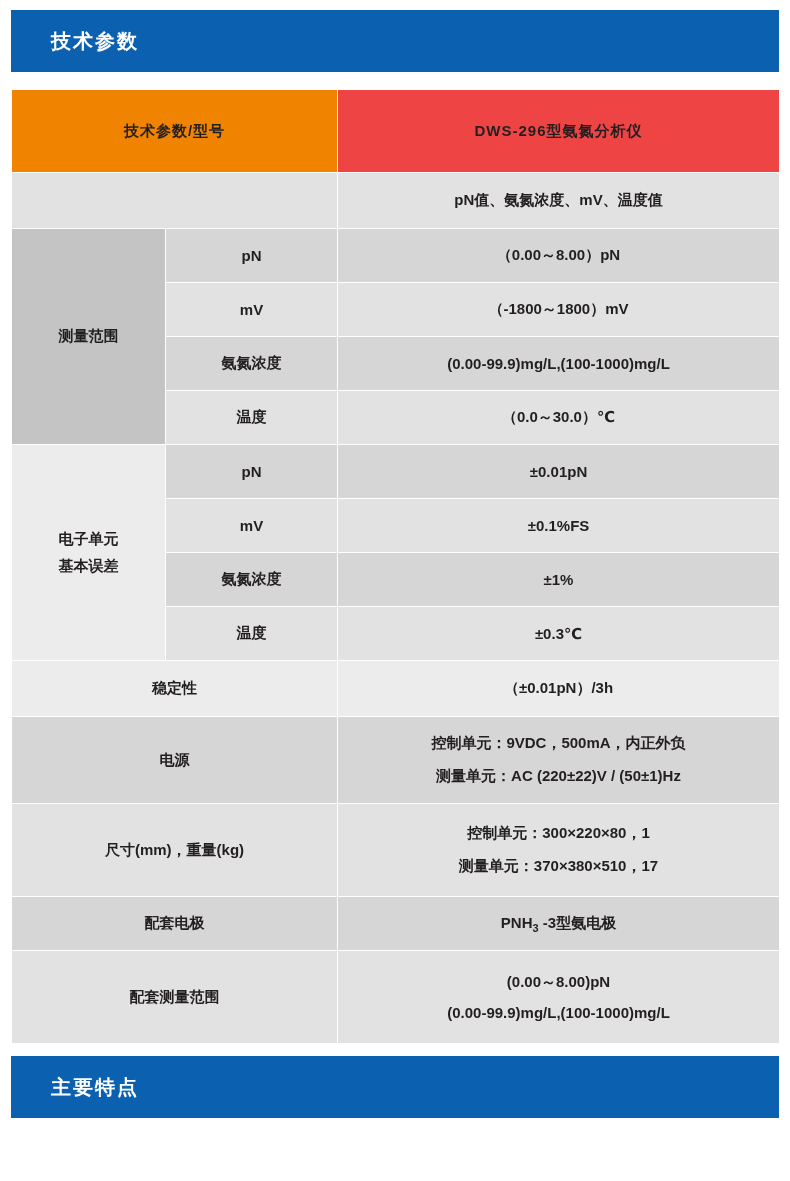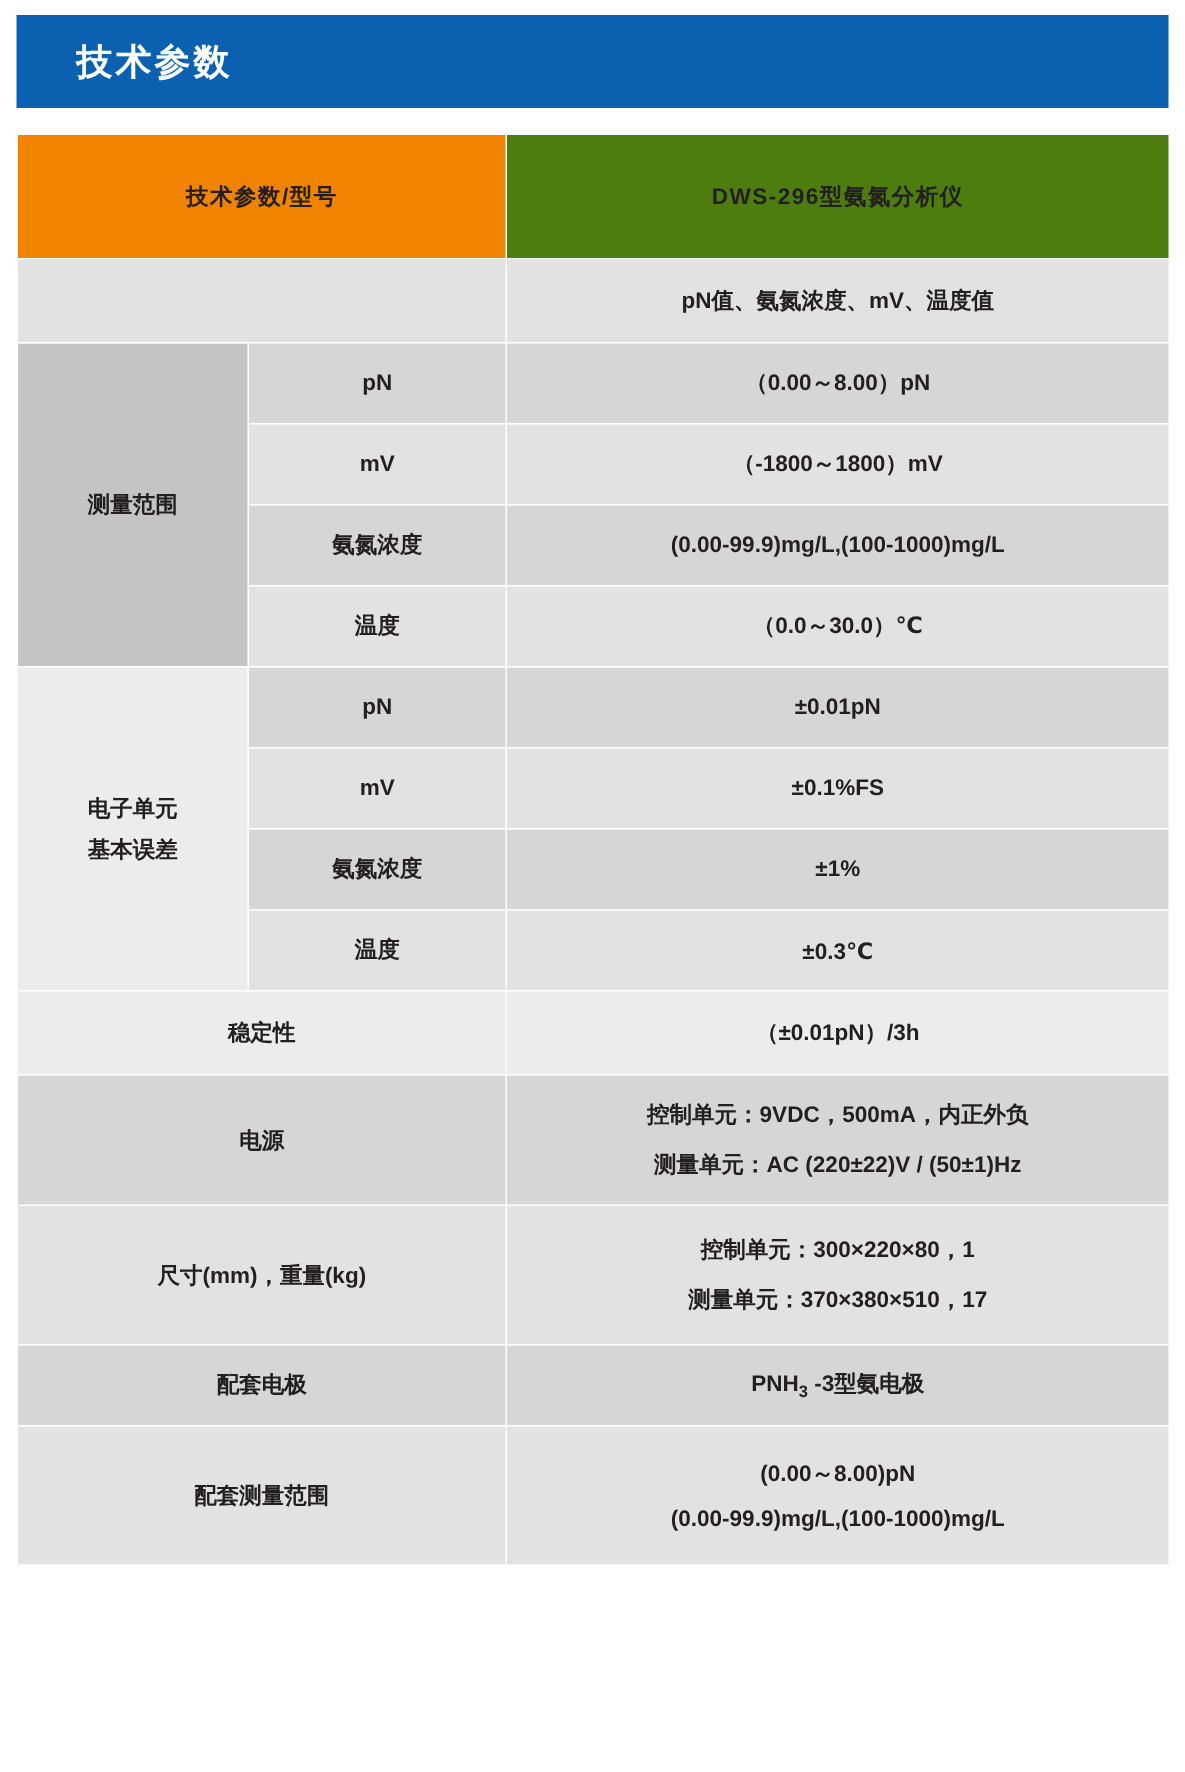--- a/index.html
+++ b/index.html
@@ -23,21 +23,21 @@
   }
   
   .section-bar {
     background: #0b60b0;
     color: #ffffff;
     height: 62px;
     display: flex;
     align-items: center;
     box-sizing: border-box;
     padding-left: 40px;
-    font-size: 24px;
+    font-size: 20px;
     font-weight: bold;
     letter-spacing: 2px;
   }
   .bar-top { margin: 10px 11px 0 11px; width: 768px; }
   .bar-bottom { margin: 12px 11px 0 11px; width: 768px; }
 
   
   table.spec {
     border-collapse: collapse;
     table-layout: fixed;
@@ -59,21 +59,21 @@
 
   .hdr-orange {
     background: #f08300;
     color: #ffffff;
     font-size: 20px;
     font-weight: bold;
     height: 82px;
     letter-spacing: 1px;
   }
   .hdr-blue {
-    background: #4d7c0f;
+    background: #ef4444;
     color: #ffffff;
     font-size: 23px;
     font-weight: bold;
     height: 82px;
     letter-spacing: 1px;
   }
   .g-light { background: #e2e2e2; }
   .g-mid   { background: #d6d6d6; }
   .g-dark  { background: #c4c4c4; }
   .g-pale  { background: #ececec; }
@@ -214,14 +214,17 @@
         <td class="g-light r-92">
           <span class="two-line-tight">
             <span>(0.00～8.00)pN</span>
             <span>(0.00-99.9)mg/L,(100-1000)mg/L</span>
           </span>
         </td>
       </tr>
     </tbody>
   </table>
 
+  <div class="section-bar bar-bottom">
+    <span>主要特点</span>
+  </div>
 
 </div>
 
 </body></html>

